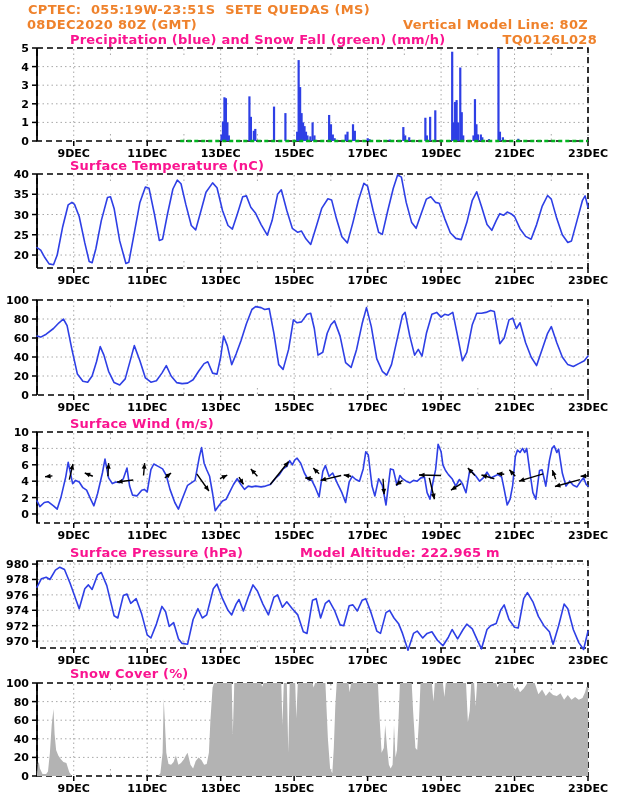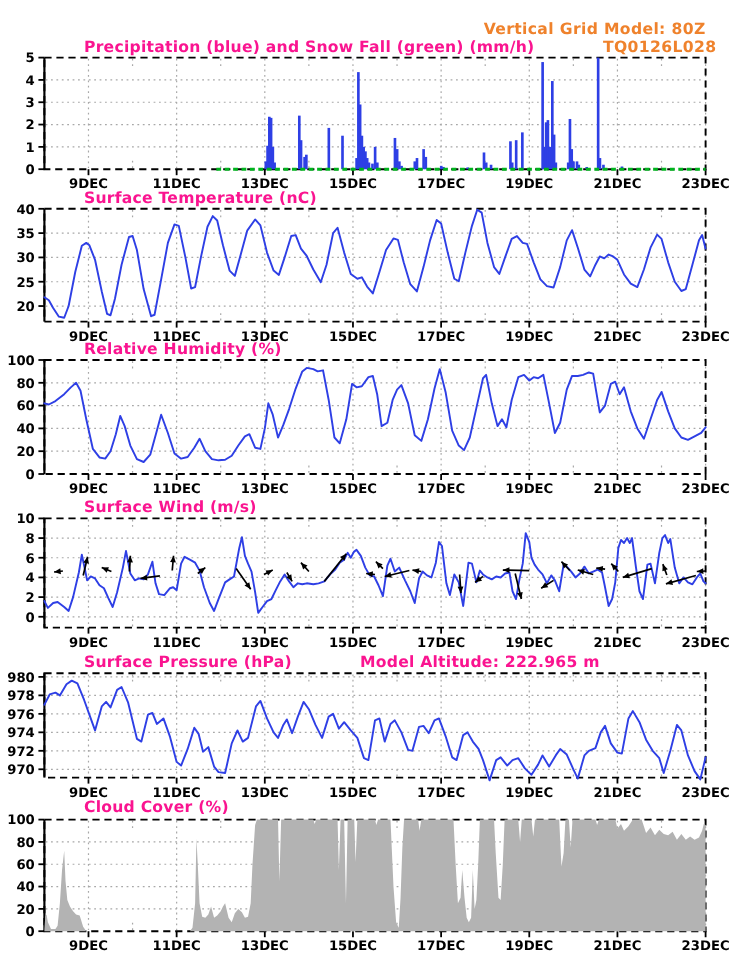--- a/index.html
+++ b/index.html
@@ -486,23 +486,24 @@
         <line x1="441.06666666666666" y1="776" x2="441.06666666666666" y2="781" stroke="#000" stroke-width="1.5"></line>
         <text x="441.06666666666666" y="792" text-anchor="middle" font-family="DejaVu Sans, sans-serif" font-size="11" font-weight="bold" fill="#000">19DEC</text>
         <line x1="514.5333333333333" y1="776" x2="514.5333333333333" y2="781" stroke="#000" stroke-width="1.5"></line>
         <text x="514.5333333333333" y="792" text-anchor="middle" font-family="DejaVu Sans, sans-serif" font-size="11" font-weight="bold" fill="#000">21DEC</text>
         <line x1="588" y1="776" x2="588" y2="781" stroke="#000" stroke-width="1.5"></line>
         <text x="588" y="792" text-anchor="middle" font-family="DejaVu Sans, sans-serif" font-size="11" font-weight="bold" fill="#000">23DEC</text>
         <polygon points="37.0,776.0 37.0,774.1 37.7,763.9 38.8,762.0 39.9,768.6 42.5,774.1 46.2,774.1 48.0,771.4 49.9,752.8 51.7,724.9 53.5,709.0 54.6,734.1 56.1,750.0 58.3,755.5 60.9,759.3 63.4,762.0 66.4,763.0 69.3,772.3 71.9,776.0 92.1,776.0 128.8,776.0 158.2,776.0 160.4,773.2 162.6,752.8 163.7,698.8 164.8,720.2 166.3,752.8 168.5,763.9 171.1,764.8 173.6,762.0 175.9,755.5 178.4,764.8 181.0,763.0 183.9,759.3 185.8,755.5 187.6,752.8 190.5,764.8 193.1,768.6 195.7,761.1 198.6,757.4 201.6,760.2 204.1,764.8 206.7,763.9 208.9,752.8 210.4,720.2 212.6,687.6 214.1,683.0 231.7,683.0 232.8,734.1 234.3,683.0 261.1,683.0 262.2,686.7 263.6,683.0 281.3,683.0 282.4,724.9 283.8,683.0 286.8,683.0 288.3,752.8 289.7,683.0 295.2,683.0 296.3,718.3 297.8,683.0 312.5,683.0 313.6,687.6 315.1,683.0 325.4,683.0 327.9,738.8 330.1,768.6 332.3,773.2 333.8,748.1 335.3,706.3 336.7,683.0 348.5,683.0 349.6,692.3 351.1,683.0 377.9,683.0 379.7,720.2 381.6,752.8 383.8,748.1 385.2,724.9 387.1,748.1 388.9,764.8 390.7,768.6 392.6,764.8 394.0,724.9 395.5,757.4 397.0,750.0 398.5,720.2 399.9,683.0 411.7,683.0 413.1,710.9 415.4,748.1 417.2,750.0 419.0,720.2 420.5,683.0 431.9,683.0 433.4,701.6 434.8,683.0 442.9,683.0 444.4,697.0 445.8,683.0 466.0,683.0 467.9,722.1 469.7,710.9 471.2,683.0 474.1,683.0 475.6,706.3 477.1,683.0 496.2,683.0 497.6,687.6 499.1,683.0 512.7,683.0 514.5,690.4 517.5,686.7 520.0,692.3 523.7,688.6 527.4,683.0 534.7,683.0 538.4,694.2 542.1,689.5 545.8,696.0 549.4,691.4 553.1,695.1 556.8,696.0 560.5,693.2 564.1,699.7 567.8,695.1 571.5,699.7 575.1,697.0 578.8,699.7 582.5,697.9 585.1,692.3 586.5,686.7 588.0,687.6 588.0,776.0" fill="#b3b3b3" stroke="none"></polygon>
       </g>
     </svg>
 
-  <div class="hdr orange rightal" style="top:17px;right:30px">Vertical Grid Model: 80Z</div>
+  <div class="hdr orange" style="top:2px;left:28px">CPTEC:  055:19W-23:51S  SETE QUEDAS (MS)</div>
+  <div class="hdr orange" style="top:17px;left:27px">08DEC2020 80Z (GMT)</div>
+  <div class="hdr orange rightal" style="top:17px;right:30px">Vertical Model Line: 80Z</div>
   <div class="hdr orange rightal" style="top:32px;right:21px">TQ0126L028</div>
 
   <div class="ptitle" style="top:158px;left:70px">Surface Temperature (nC)</div>
   <div class="ptitle" style="top:32px;left:70px">Precipitation (blue) and Snow Fall (green) (mm/h)</div>
-  <div class="ptitle" style="top:284px;left:70px">Relative Humidity (%)</div>
   <div class="ptitle" style="top:416px;left:70px">Surface Wind (m/s)</div>
   <div class="ptitle" style="top:545px;left:70px">Surface Pressure (hPa)</div>
   <div class="ptitle" style="top:545px;left:300px">Model Altitude: 222.965 m</div>
-  <div class="ptitle" style="top:666px;left:70px">Cloud Cover (%)</div>
+  <div class="ptitle" style="top:666px;left:70px">Snow Cover (%)</div>
 </div>
 
 </body></html>

